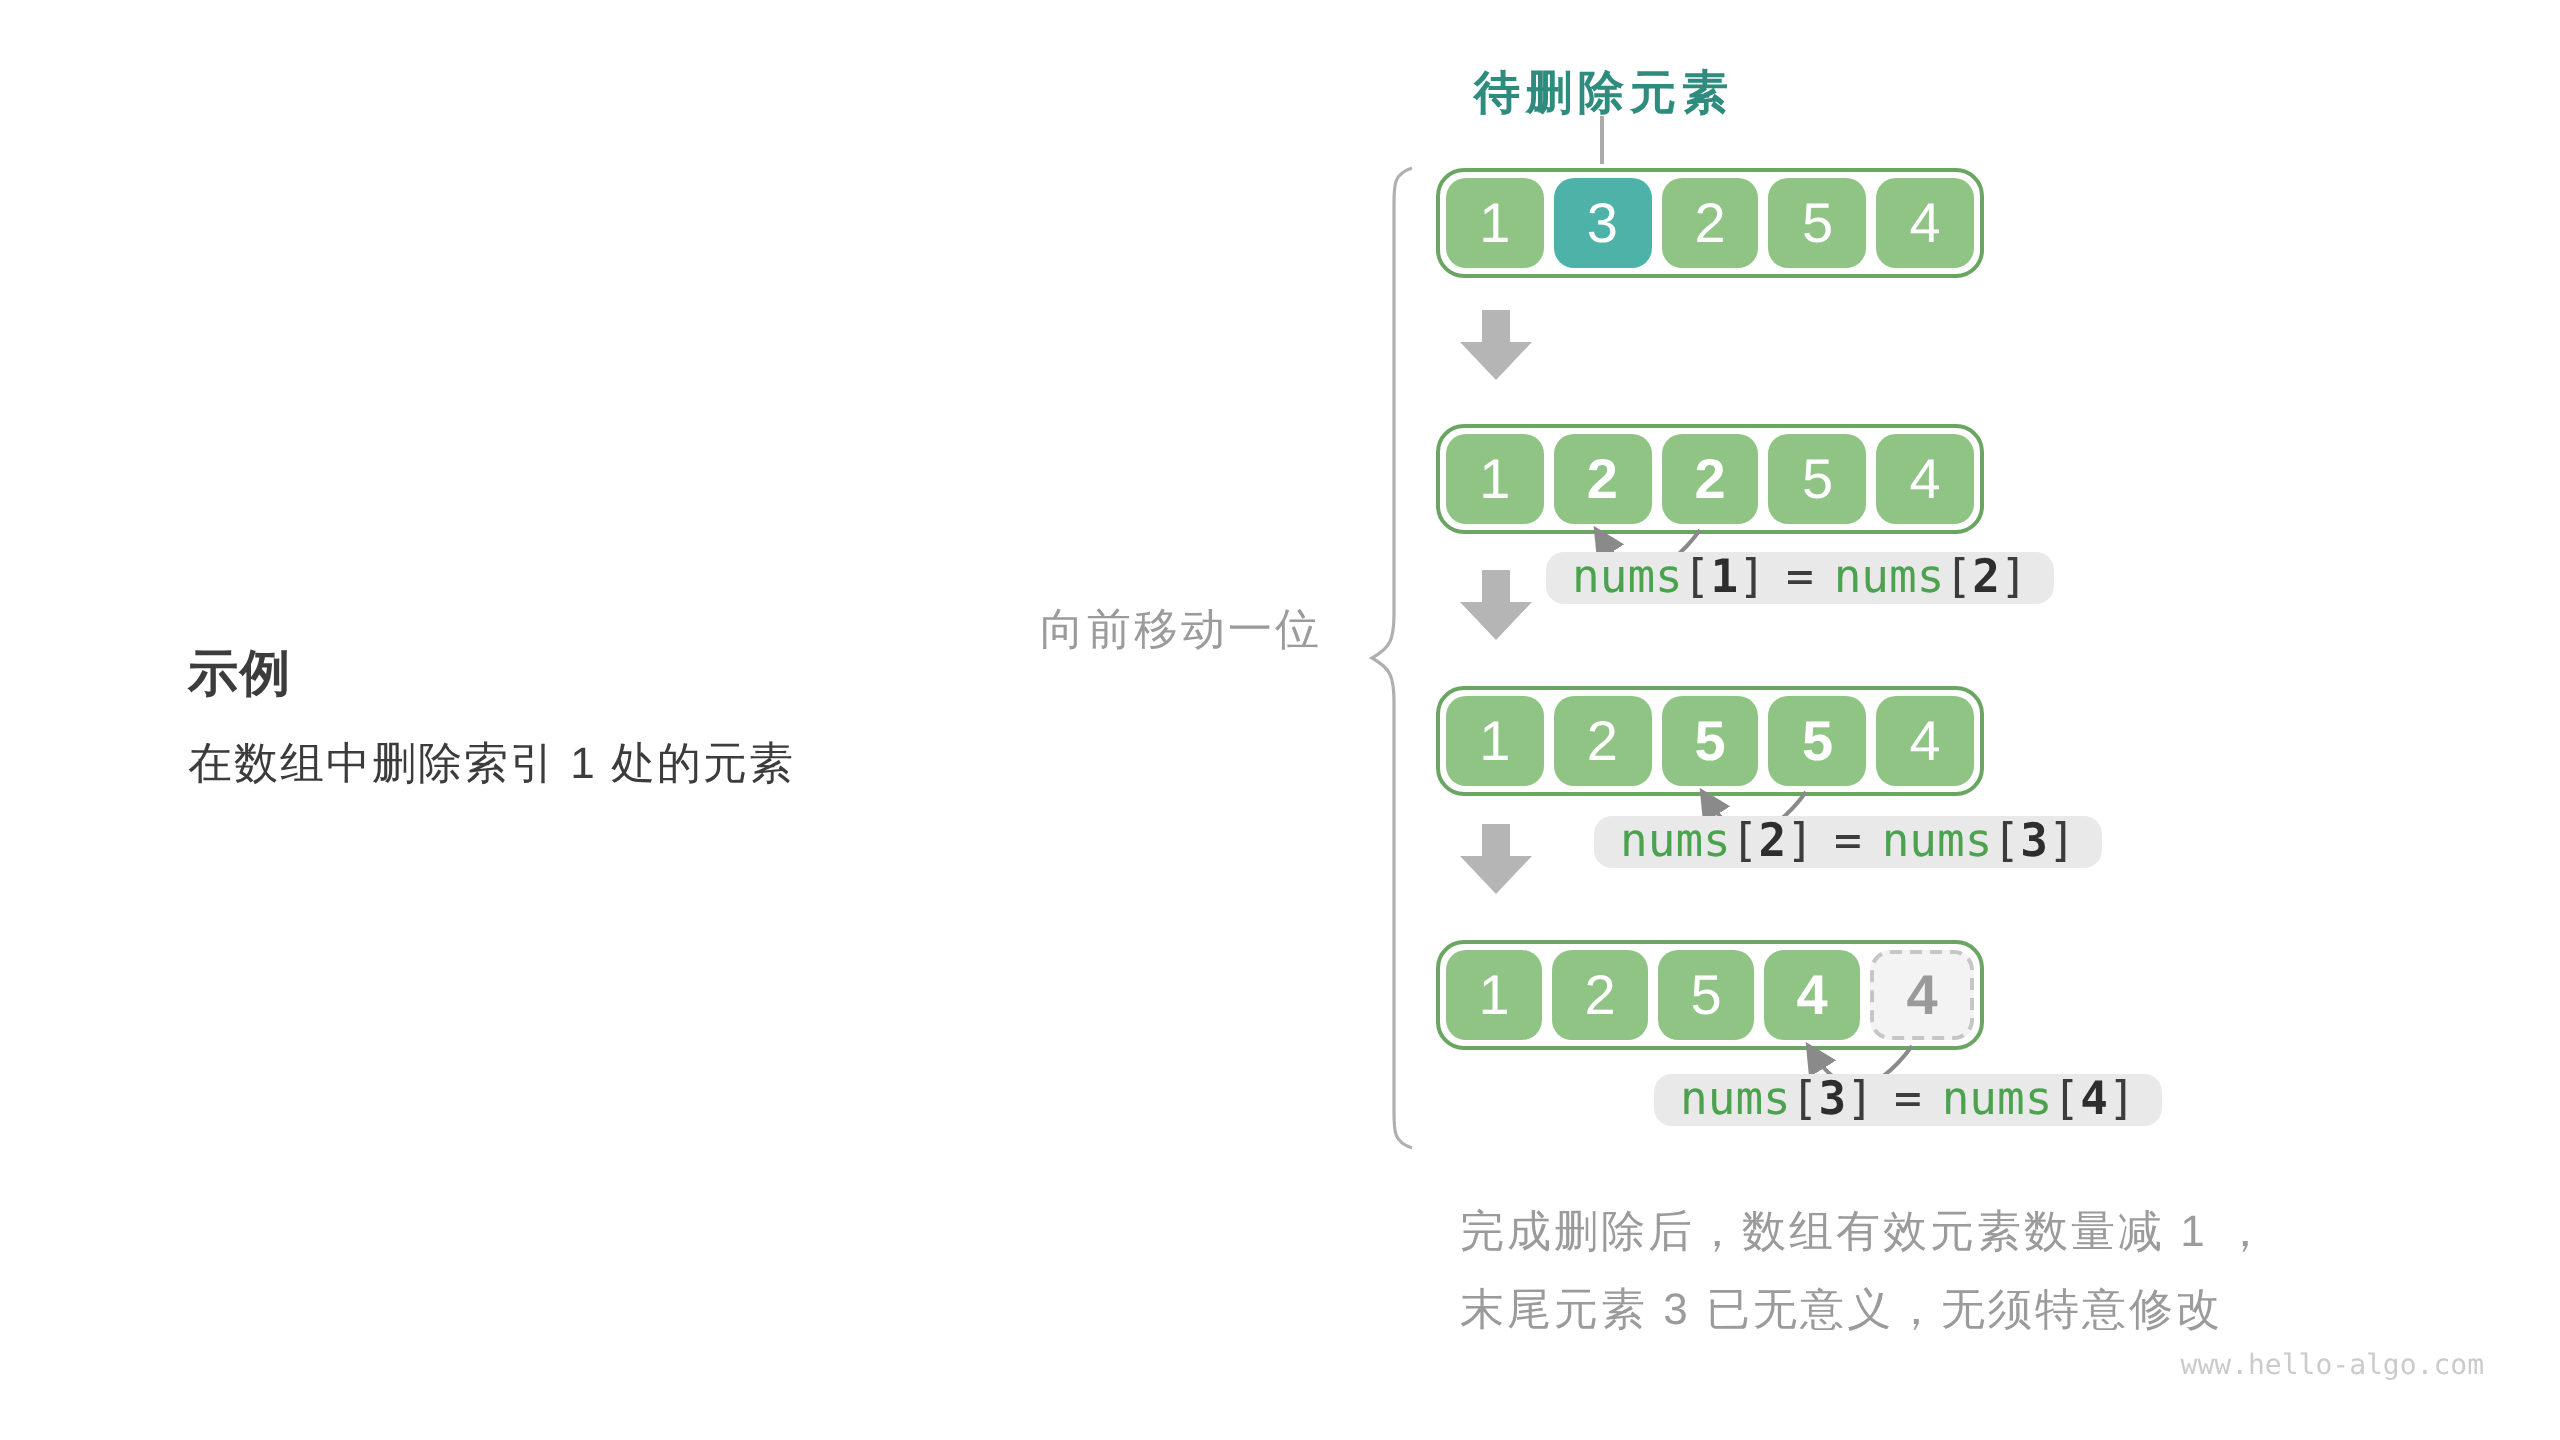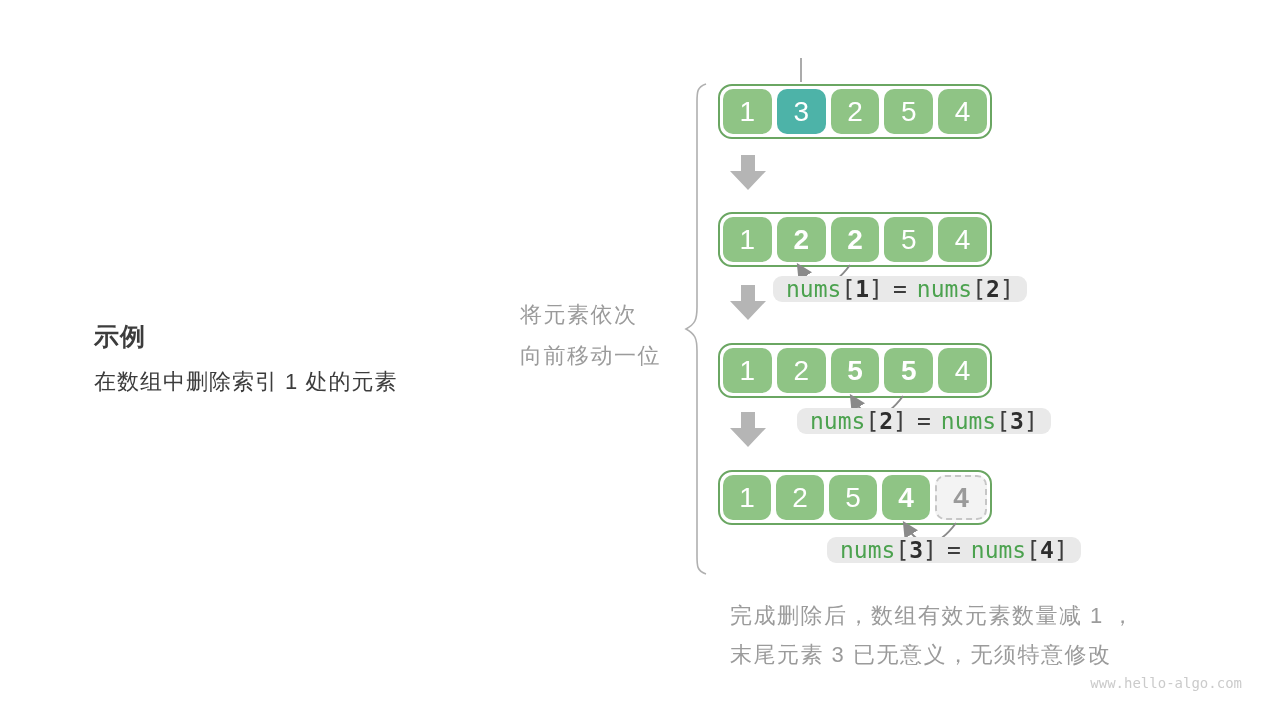--- a/index.html
+++ b/index.html
@@ -55,29 +55,29 @@
     line-height:39px;letter-spacing:1.5px;}
 
   .watermark{position:absolute;right:38px;top:675px;font-size:14px;color:var(--watermark-gray);
     font-family:"DejaVu Sans Mono","Liberation Mono",monospace;}
 </style>
 </head>
 <body>
 
 <div class="canvas">
 
+  <div class="pointer-label">待删除元素</div>
   <div class="pointer-line"></div>
 
   <div class="example">
     <div class="example-title">示例</div>
     <div class="example-desc">在数组中删除索引 1 处的元素</div>
   </div>
 
   <div class="brace-note">
-    <div>将元素依次</div>
     <div>向前移动一位</div>
   </div>
   <svg class="brace-svg" width="24" height="494" viewBox="0 0 24 494">
     <defs>
       <marker id="arcHead" markerWidth="8" markerHeight="8" refX="5" refY="4" orient="auto">
         <path class="arc-head" d="M0,0 L8,4 L0,8 z"></path>
       </marker>
     </defs>
     <path class="brace-path" d="M22,2 C13,5 13,10 13,20 L13,225 C13,238 11,242 2,247 C11,252 13,256 13,269 L13,474 C13,484 13,489 22,492"></path>
   </svg>

